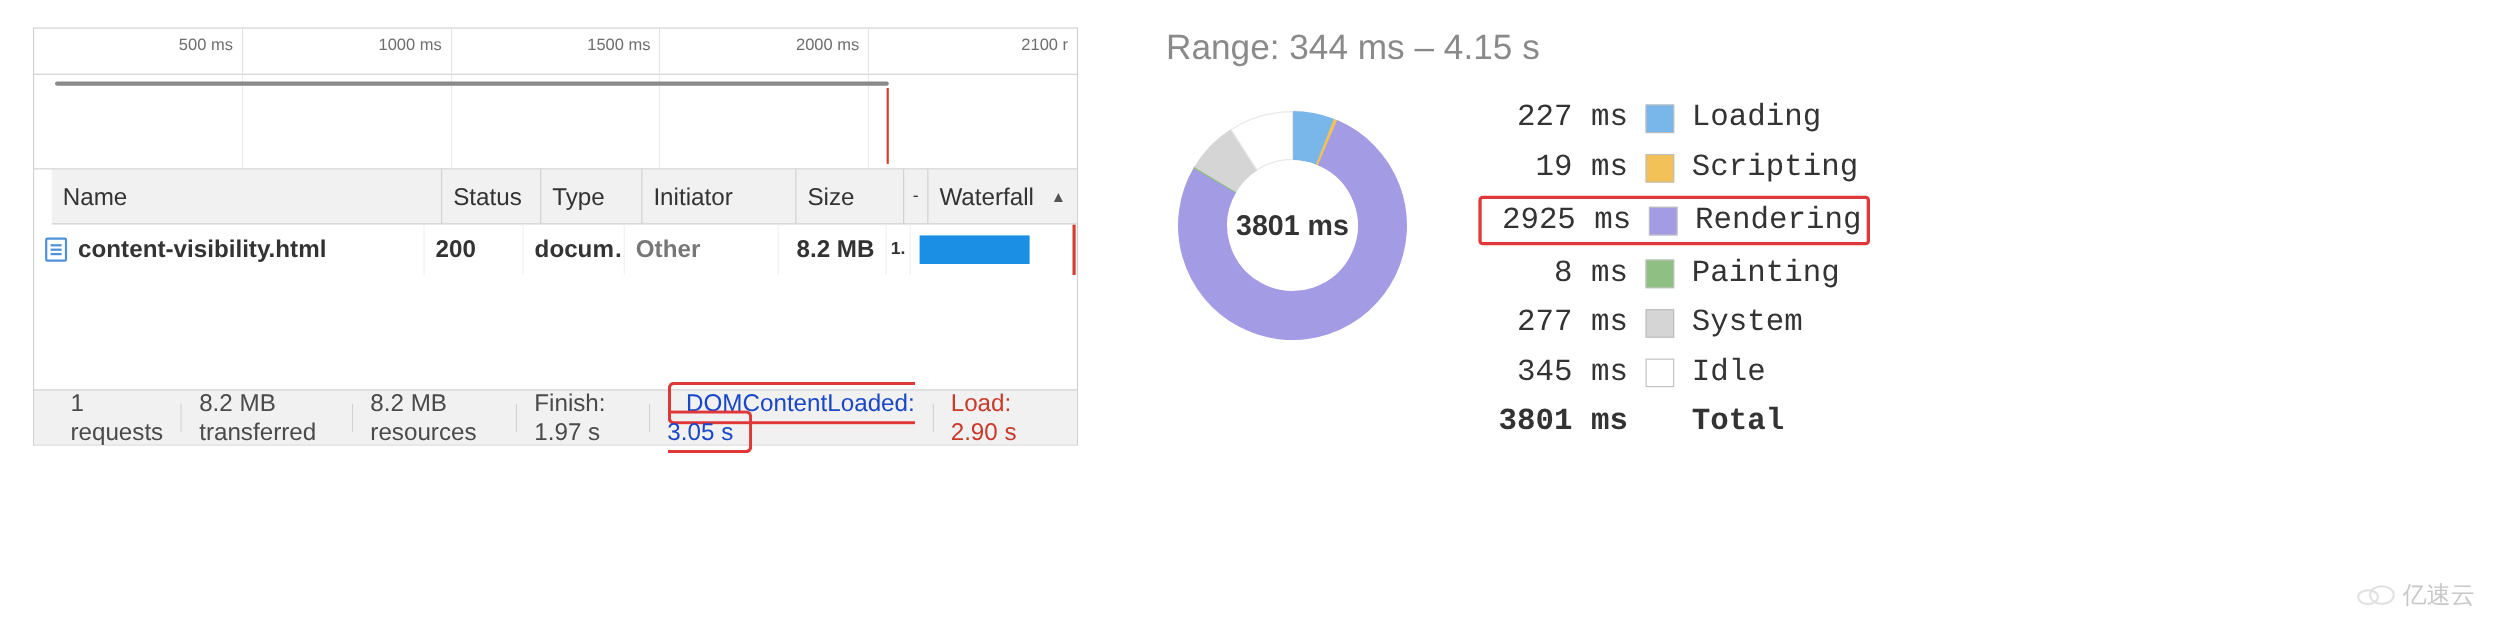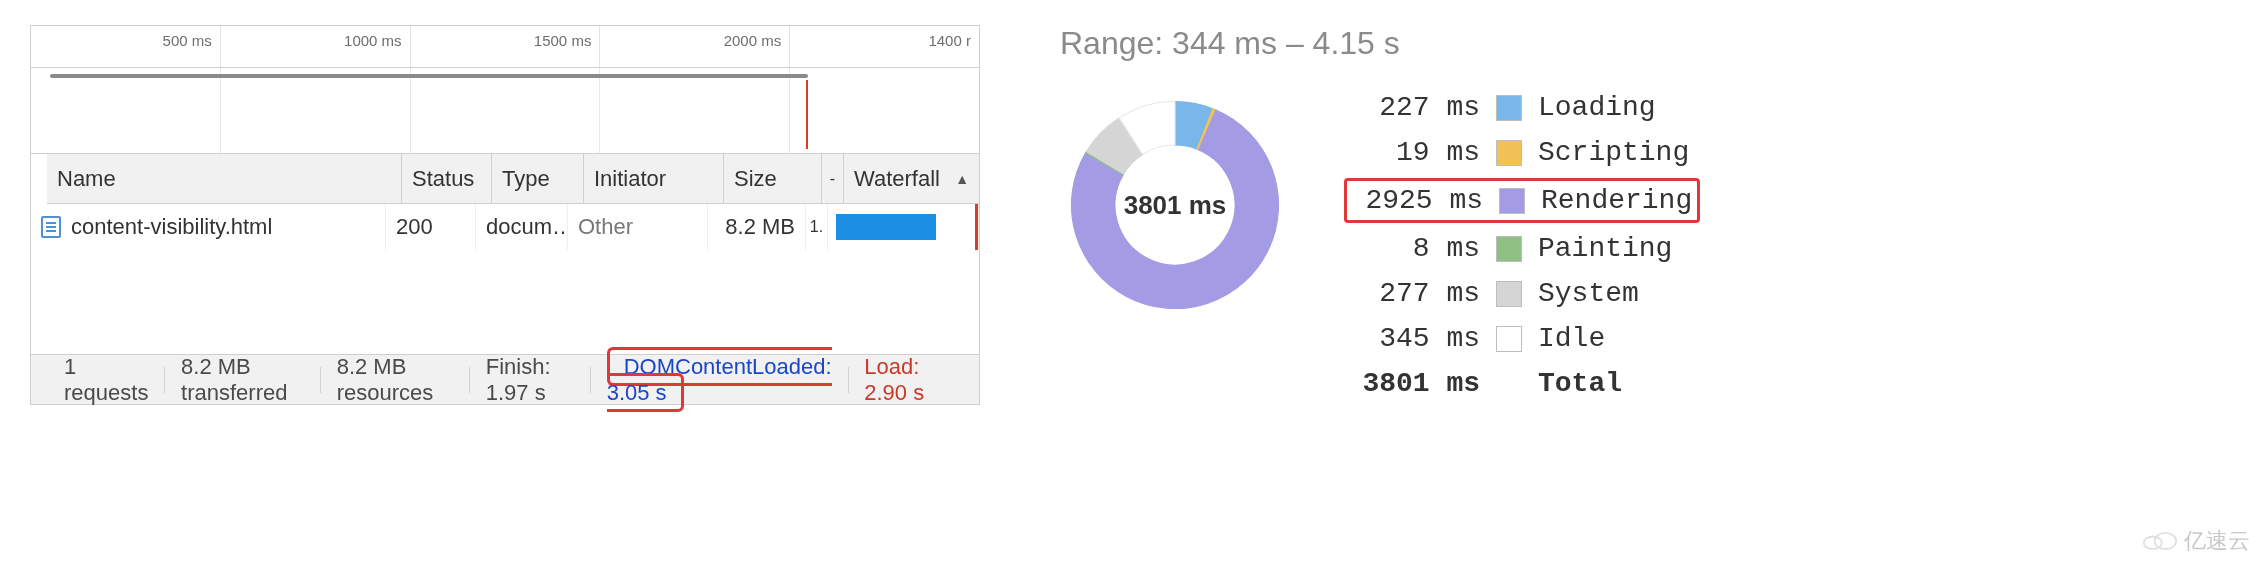--- a/index.html
+++ b/index.html
@@ -56,21 +56,21 @@
   .col-name   { width:355px; }
   .col-status { width:90px;  }
   .col-type   { width:92px;  }
   .col-init   { width:140px; }
   .col-size   { width:98px; justify-content:flex-start; }
   .col-dash   { width:22px; justify-content:center; font-size:16px; }
   .col-water  { flex:1; justify-content:space-between; }
   .col-water .sort { color:#555; font-size:14px;}
 
   .row {
-    display:flex; align-items:stretch; height:46px; font-size:22px; color:#333;
+    display:flex; align-items:stretch; height:46px; font-size:22px; color:#333;font-weight:bold;
   }
   .row > div { display:flex; align-items:center; padding:0 10px; border-right:1px solid #efefef; overflow:hidden; white-space:nowrap; }
   .row .ico { width:20px; height:22px; border:2px solid #4f90d9; border-radius:2px; margin-right:10px; display:inline-flex; flex-direction:column; justify-content:space-around; padding:3px;}
   .row .ico i{height:2px;background:#4f90d9; display:block;}
   .row .col-init{color:#777;}
   .row .col-size{justify-content:flex-end;}
   .row .col-dash{justify-content:center;}
 
   .waterbar { width:100px; height:26px; background:#1a8fe3; margin-left:4px; }
   .waterend { width:3px; background:#d43c2c; align-self:stretch; justify-self:flex-end; }
@@ -131,21 +131,21 @@
 
 <div class="wrap">
 
   <div class="network">
 
     <div class="ruler">
       <div class="tick">500 ms</div>
       <div class="tick">1000 ms</div>
       <div class="tick">1500 ms</div>
       <div class="tick">2000 ms</div>
-      <div class="tick">1400 r</div>
+      <div class="tick">2100 r</div>
     </div>
 
     <div class="overview">
       <div class="vlines">
             <span></span>
             <span></span>
             <span></span>
             <span></span>
             <span></span>
           </div>

